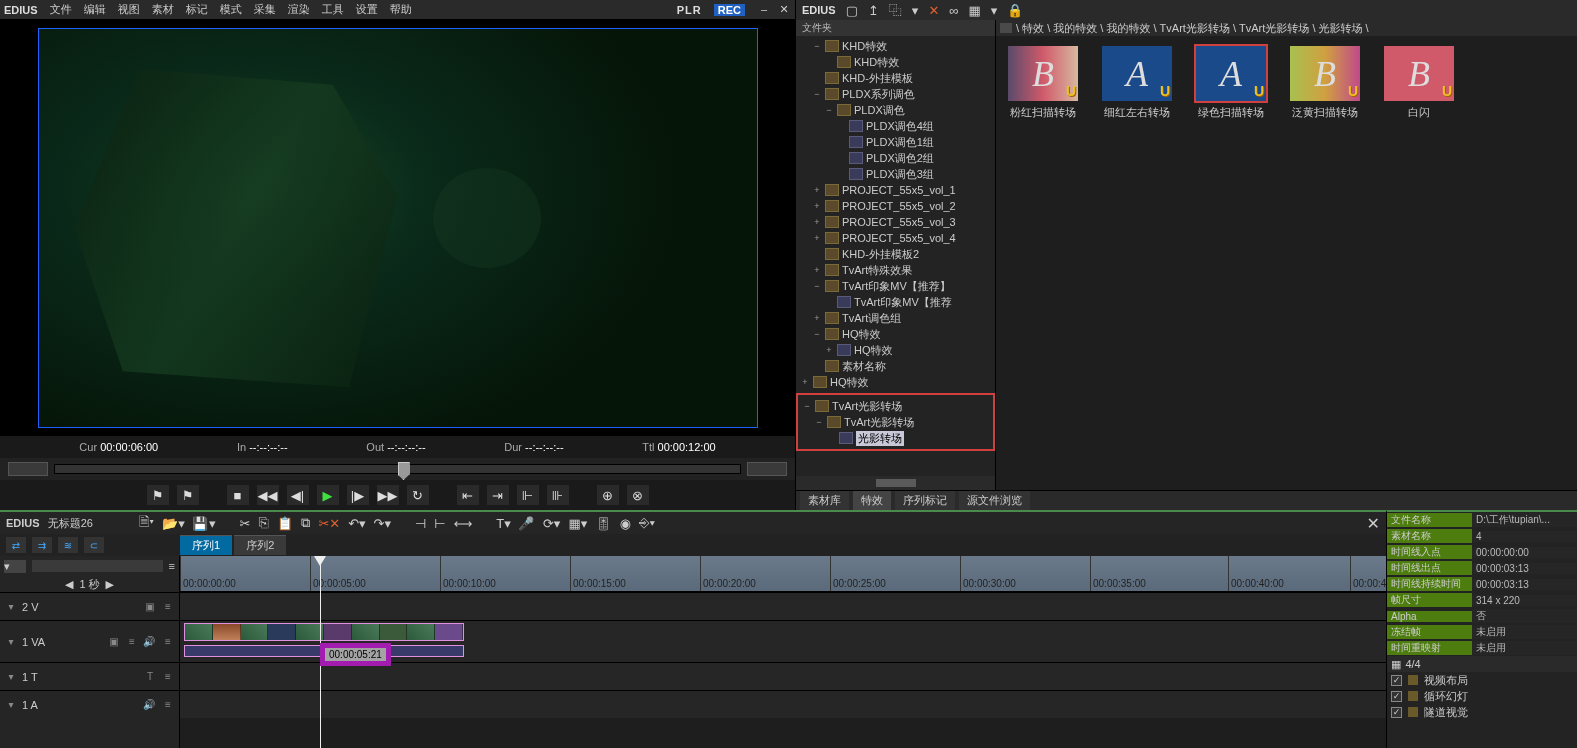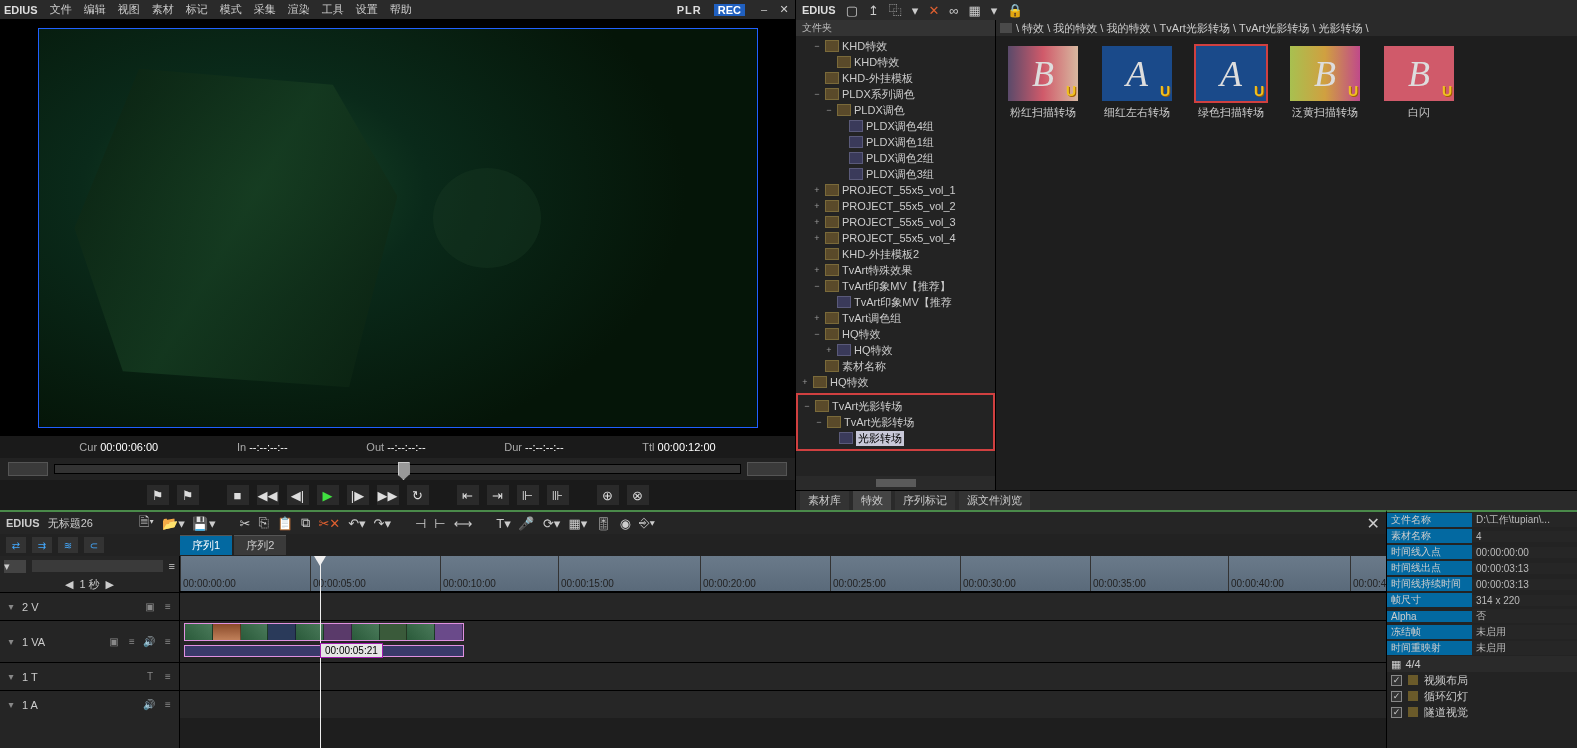--- a/index.html
+++ b/index.html
@@ -92,25 +92,25 @@
 .trk .ti{width:14px;text-align:center;color:#888;font-size:10px}
 .tracks-body{flex:1;position:relative;background:#1e1e1e;overflow:hidden}
 .ruler{height:36px;background:linear-gradient(#6a7a8a,#5a6a7a);position:relative;border-bottom:1px solid #000}
 .ruler .tick{position:absolute;top:0;height:100%;border-left:1px solid #333;padding-left:2px;color:#222;font-size:10px;display:flex;align-items:flex-end;padding-bottom:2px}
 .playhead{position:absolute;top:0;bottom:0;width:1px;background:#eee;z-index:5}
 .playhead::before{content:"";position:absolute;top:0;left:-6px;width:12px;height:10px;background:#eee;clip-path:polygon(0 0,100% 0,50% 100%)}
 .lane{height:28px;border-top:1px solid #000;position:relative;background:#262626}
 .clip{position:absolute;top:2px;height:18px;background:linear-gradient(#c060c0,#803080);border:1px solid #e090e0;display:flex;overflow:hidden}
 .clip.a{top:2px;height:12px;background:#3a3a6a}
 .clip .f{flex:1;min-width:18px;border-right:1px solid rgba(0,0,0,0.4);background:linear-gradient(45deg,#2a5a3a,#4a7a5a)}
-.clip-tip{position:absolute;background:#e5e5e5;color:#000;padding:1px 4px;font-size:10px;z-index:10;border:1px solid #a21caf}
+.clip-tip{position:absolute;background:#a3a3a3;color:#000;padding:1px 4px;font-size:10px;z-index:10;border:5px solid #a21caf}
 
 .props{grid-column:3;grid-row:2;background:#232323;border-left:1px solid #000;border-top:2px solid #4a8a4a;display:flex;flex-direction:column;overflow:hidden}
 .prow{display:flex;height:16px;align-items:center}
-.prow .k{width:85px;padding-left:4px;background:#0369a1;color:#ccc;font-size:10px}
+.prow .k{width:85px;padding-left:4px;background:#4d7c0f;color:#ccc;font-size:10px}
 .prow .v{flex:1;padding-left:4px;color:#bbb;font-size:10px;background:#262626;overflow:hidden;white-space:nowrap}
 .psep{height:16px;display:flex;align-items:center;padding:0 4px;gap:4px;background:#2a2a2a;color:#ccc;font-size:10px}
 .pchk{display:flex;align-items:center;height:16px;padding:0 4px;gap:6px;font-size:11px}
 .pchk .cb{width:11px;height:11px;border:1px solid #888;background:#333;display:flex;align-items:center;justify-content:center;font-size:9px;color:#ccc}
 .pchk .sq{width:10px;height:10px;background:#6a5a2a}
 </style>
 </head>
 <body>
 
 <div class="app">
@@ -445,21 +445,21 @@
               <span class="ti">🔊</span>
               <span class="ti">≡</span>
             </div>
           </div>
   </div>
   <div class="tracks-body">
    <div class="ruler" id="ruler">
             <div class="tick" style="left: 0px;">00:00:00:00</div>
             <div class="tick" style="left: 130px;">00:00:05:00</div>
             <div class="tick" style="left: 260px;">00:00:10:00</div>
-            <div class="tick" style="left: 378px;">00:00:15:00</div>
+            <div class="tick" style="left: 390px;">00:00:15:00</div>
             <div class="tick" style="left: 520px;">00:00:20:00</div>
             <div class="tick" style="left: 650px;">00:00:25:00</div>
             <div class="tick" style="left: 780px;">00:00:30:00</div>
             <div class="tick" style="left: 910px;">00:00:35:00</div>
             <div class="tick" style="left: 1040px; margin-left: 8px;">00:00:40:00</div>
             <div class="tick" style="left: 1170px;">00:00:45:00</div>
           </div>
    <div class="playhead" style="left:140px"></div>
    <div class="lane"></div>
    <div class="lane" style="height:42px">

